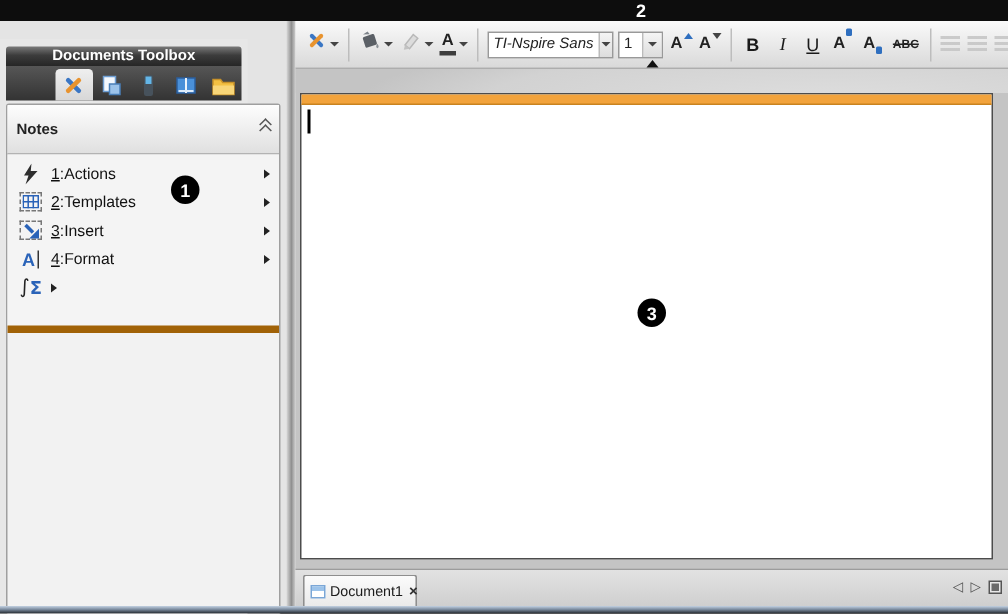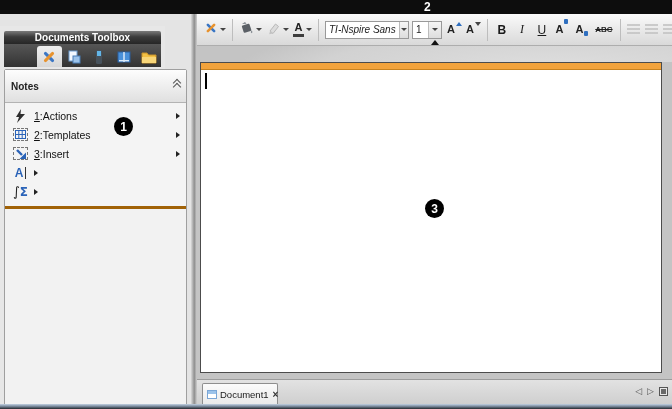--- a/index.html
+++ b/index.html
@@ -31,21 +31,21 @@
   .tb-tab svg { display:block; }
 
   .notes-pane { position:absolute; left:4px; top:43px; width:183px; height:344px;
      background:#f2f2f2; border:1px solid #9f9f9f; border-radius:2px; }
   .notes-header { height:17px; background:linear-gradient(#fdfdfd,#e0e0e0);
      border-bottom:1px solid #b3b3b3; display:flex; align-items:center; padding:16px 6px; }
   .notes-title { font-size:10px; font-weight:bold; color:#222; flex:1; }
   .collapse-chevrons { display:flex; flex-direction:column; gap:1px; }
   .chev { width:6px; height:6px; border-left:1.5px solid #555; border-top:1.5px solid #555;
      transform:rotate(45deg); margin-top:-3px; }
-  .notes-menu { border-bottom:3px solid #a16207; padding:3px 0 5px 0; background:#f4f4f4; }
+  .notes-menu { border-bottom:5px solid #a16207; padding:3px 0 16px 0; background:#f4f4f4; }
   .menu-row { height:19px; display:flex; align-items:center; padding:0 6px 0 7px; cursor:default; }
   .mi-icon { width:17px; height:15px; display:flex; align-items:center; justify-content:center; margin-right:5px; flex:none; }
   .mi-label { font-size:10.5px; color:#111; flex:1; white-space:nowrap; }
   .mi-label .acc { text-decoration:underline; }
   .submenu-arrow { width:0; height:0; border-left:4px solid #222; border-top:3px solid transparent; border-bottom:3px solid transparent; }
 
   .dashed-box { border:1px dashed #777; width:15px; height:13px; display:flex; align-items:center; justify-content:center; }
   .fmt-a { color:#2a63b8; font-weight:bold; font-size:12px; line-height:12px; }
   .fmt-bar { display:inline-block; width:1px; height:12px; background:#333; margin-left:2px; vertical-align:middle; }
   .calc-int { font-size:13px; color:#222; font-family:"DejaVu Sans", sans-serif; }
@@ -222,20 +222,21 @@
             </span>
             <span class="mi-label"><span class="acc">3</span><span>:</span><span>Insert</span></span>
             <span class="submenu-arrow"></span>
           </div>
 
           <div class="menu-row">
             <span class="mi-icon">
               <span class="fmt-a">A</span>
                 <span class="fmt-bar"></span>
             </span>
+            <span class="mi-label"><span class="acc">4</span><span>:</span><span>Format</span></span>
             <span class="submenu-arrow"></span>
           </div>
 
 
           <div class="menu-row">
             <span class="mi-icon">
               <span class="calc-int">∫</span>
                 <span class="calc-sigma">Σ</span>
             </span>
             <span class="submenu-arrow"></span>

